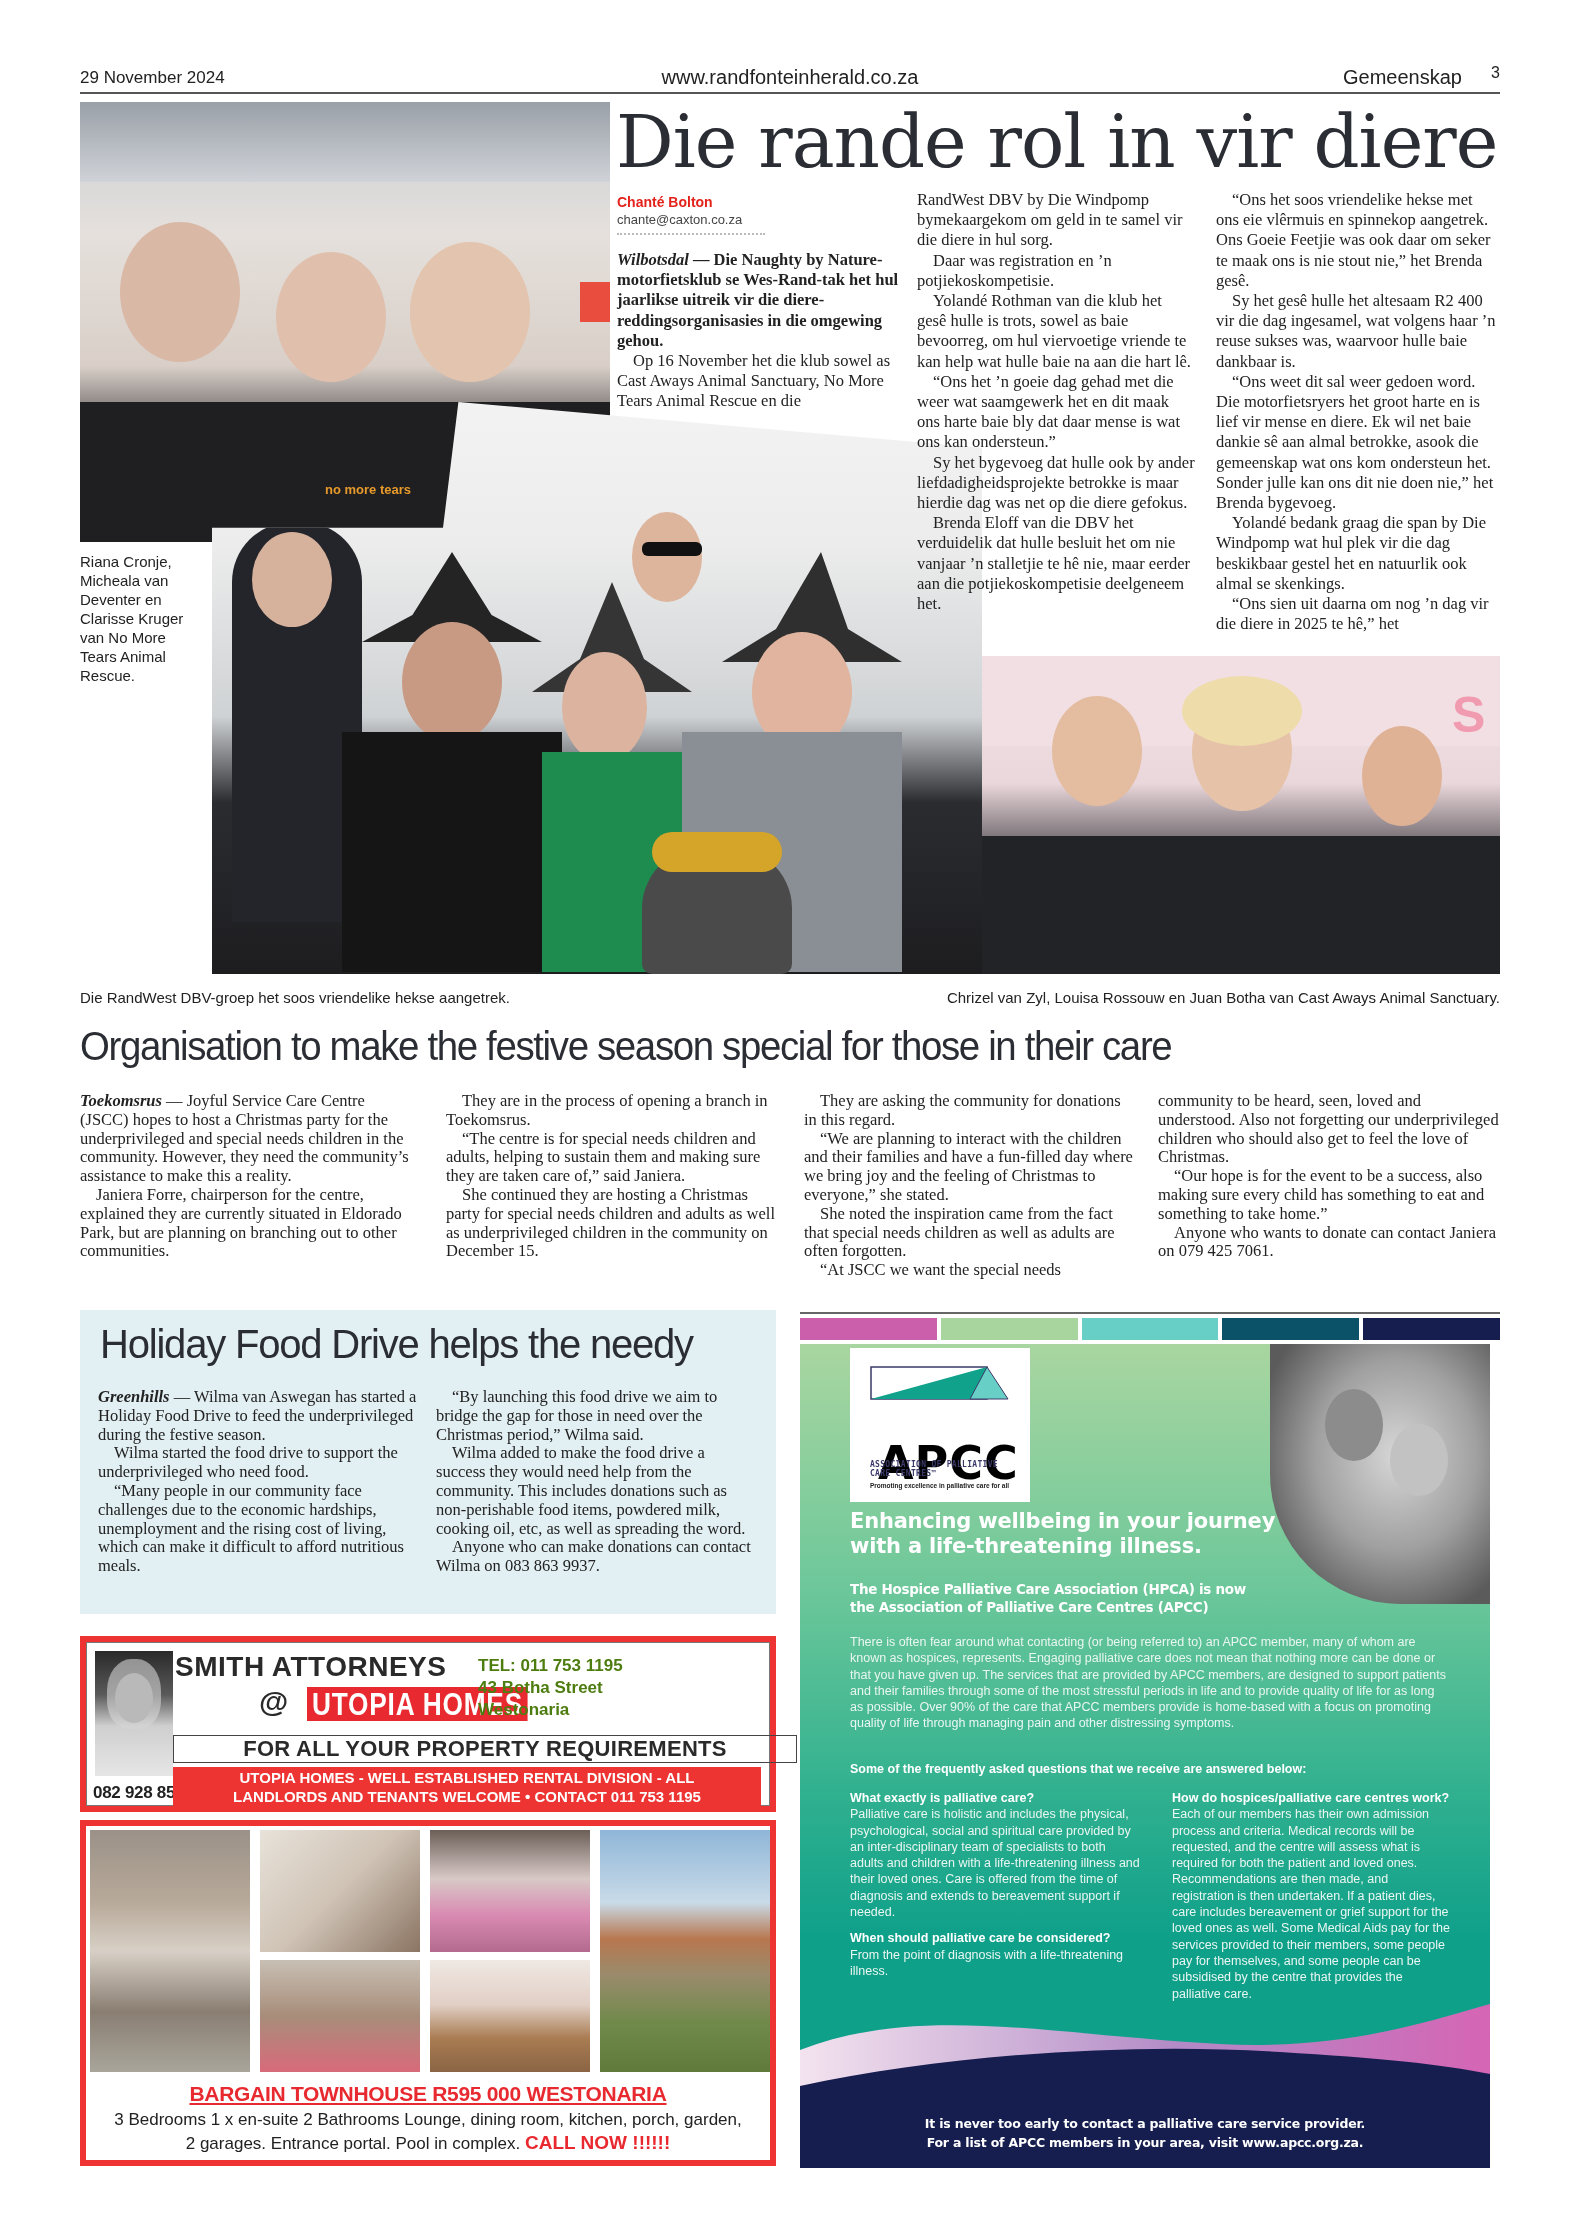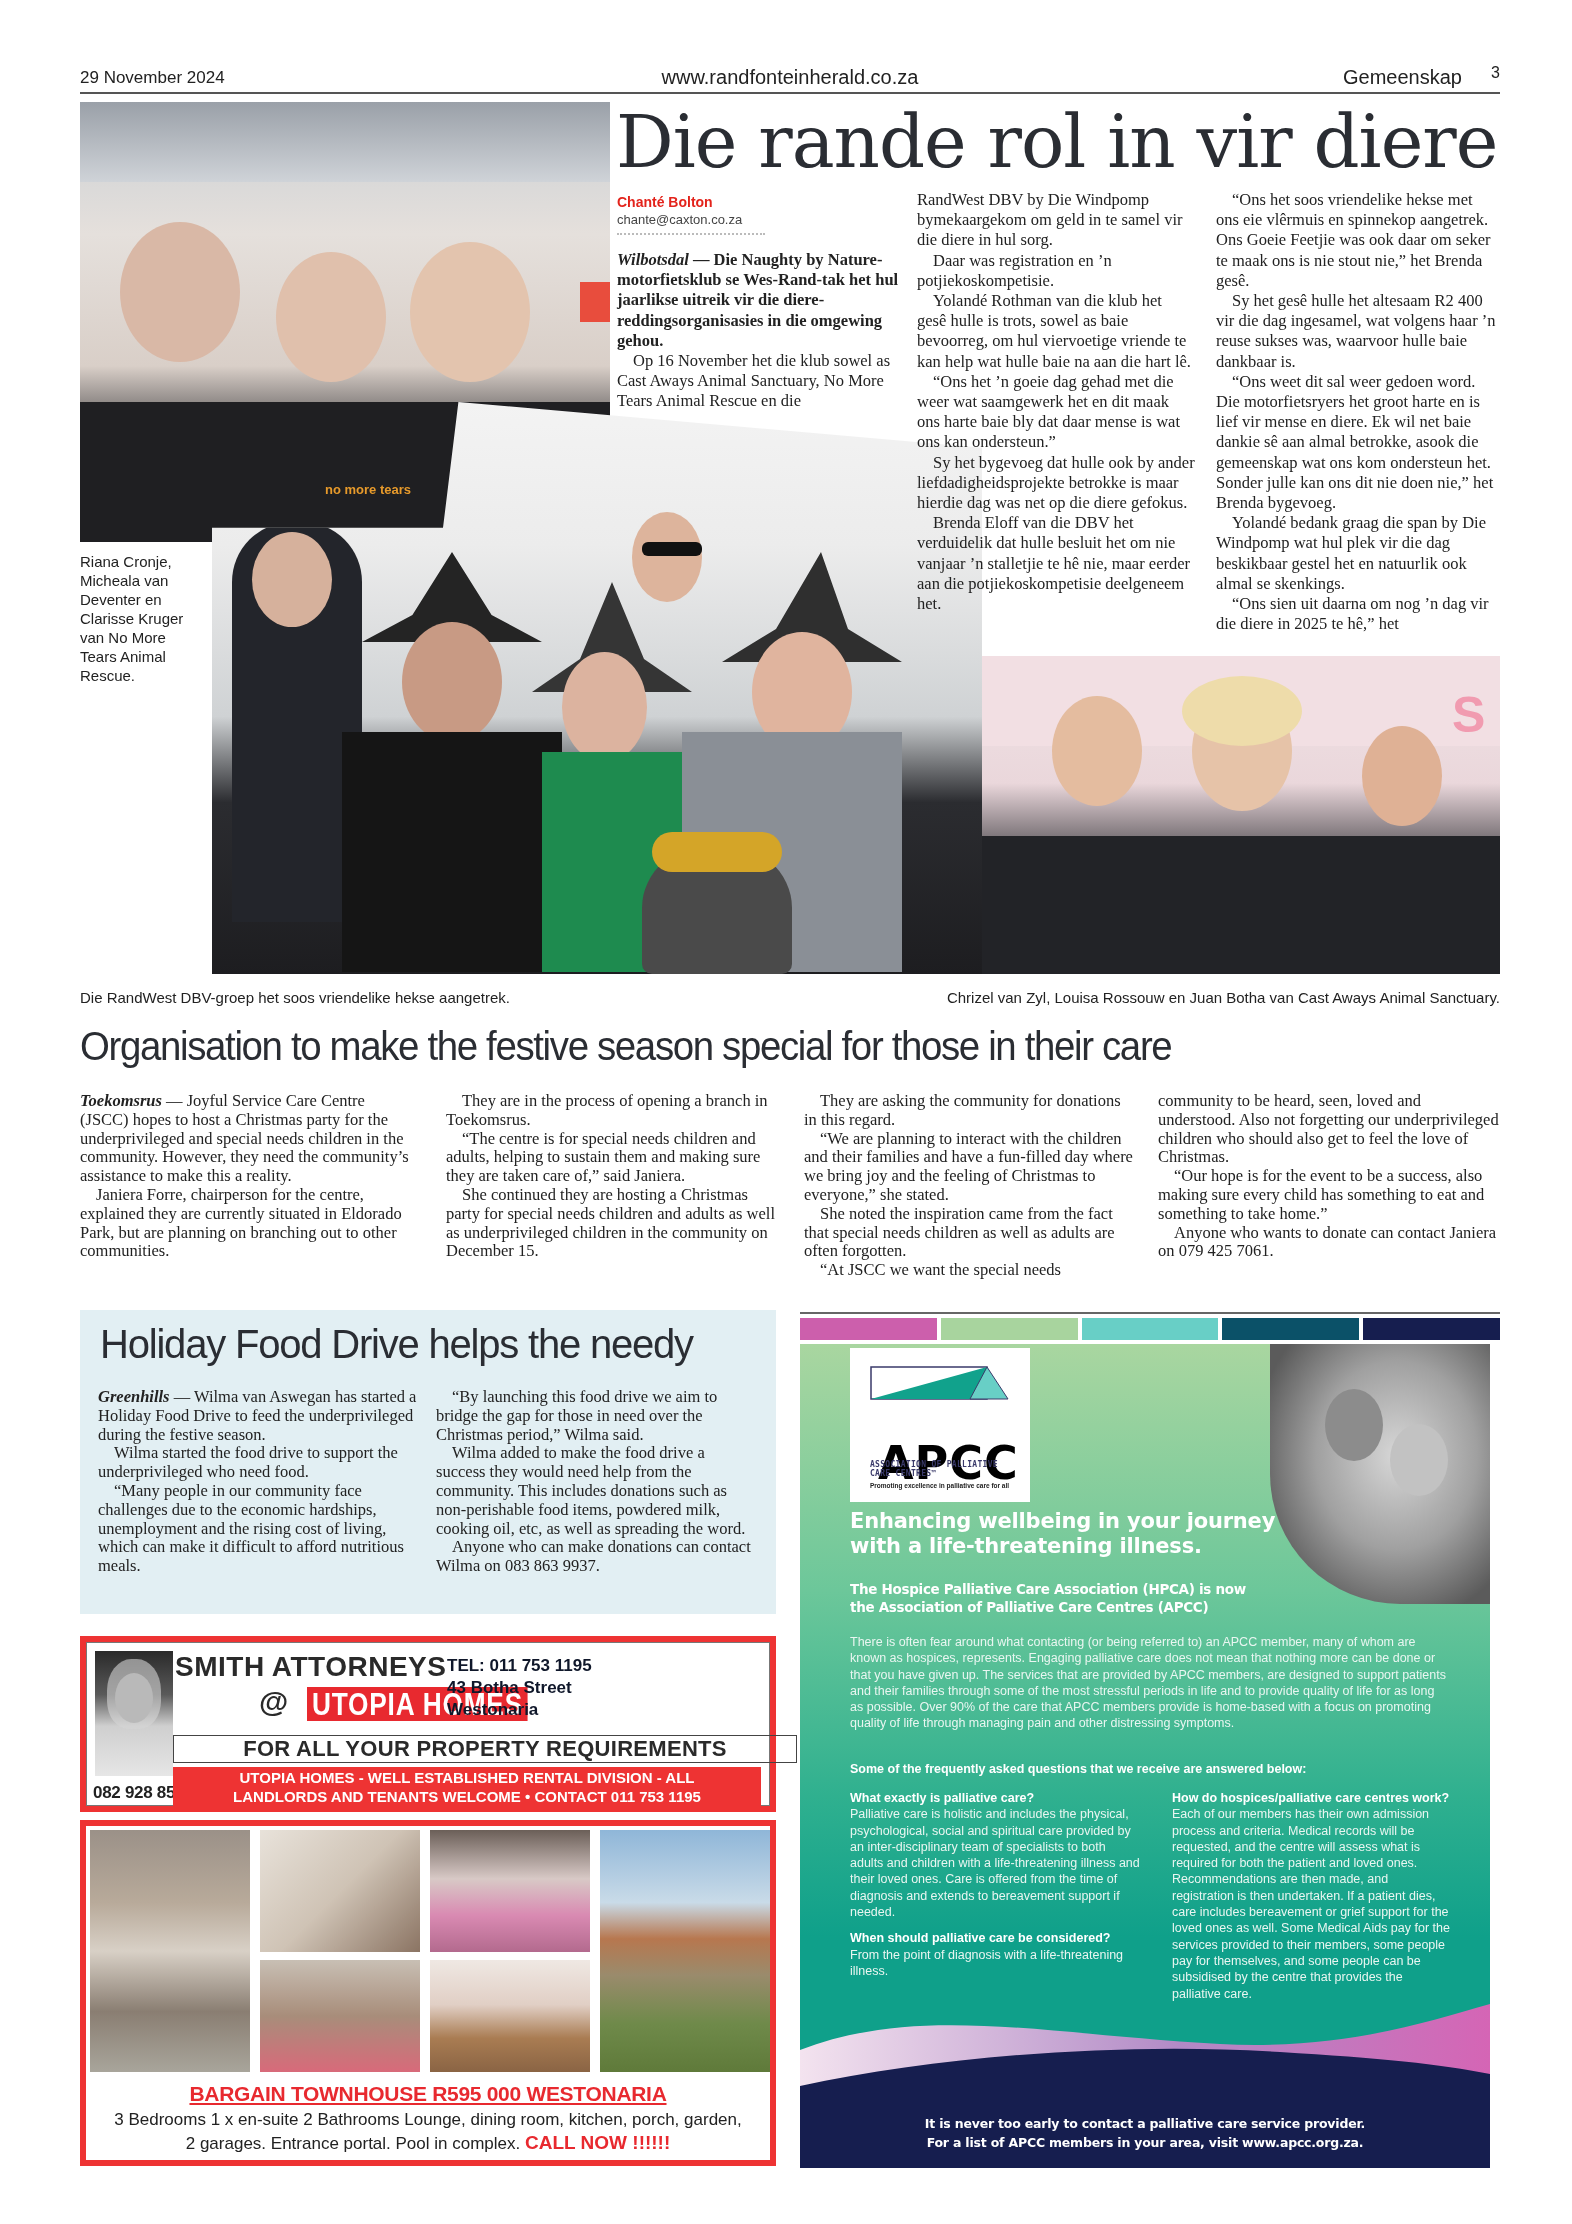--- a/index.html
+++ b/index.html
@@ -51,21 +51,21 @@
   
   .smith-ad { position: absolute; left: 80px; top: 1636px; width: 696px; height: 176px; background: #ee3333; padding: 6px; }
   .smith-inner { position: relative; width: 100%; height: 100%; background: #fff; border: 1px solid #777; }
   .smith-photo { position: absolute; left: 8px; top: 8px; width: 78px; height: 125px; background: linear-gradient(180deg,#2a2a2a 0%,#5a5a5a 35%,#cfcfcf 60%,#e6e6e6 100%); }
   .smith-photo .face { position: absolute; left: 20px; top: 22px; width: 38px; height: 50px; border-radius: 50%; background: #b9b9b9; }
   .smith-photo .hair { position: absolute; left: 12px; top: 8px; width: 54px; height: 70px; border-radius: 45% 45% 40% 40%; background: #d5d5d5; opacity: 0.6; }
   .smith-cell { position: absolute; left: 6px; top: 140px; font: bold 17px "Liberation Sans", sans-serif; color: #222; letter-spacing: -0.3px; }
   .smith-name { position: absolute; left: 88px; top: 8px; font: bold 28px "Liberation Sans", sans-serif; color: #2a2a2a; letter-spacing: 0.5px; }
   .smith-at { position: absolute; left: 172px; top: 42px; font: bold 30px "Liberation Sans", sans-serif; color: #2a2a2a; }
   .utopia { position: absolute; left: 220px; top: 44px; padding: 0 6px; height: 34px; background: #e8292f; color: #fff; font: bold 32px "Liberation Sans", sans-serif; line-height: 34px; transform: scaleX(0.82); transform-origin: left; letter-spacing: 1px; }
-  .smith-contact { position: absolute; left: 360px; top: 12px; font: bold 17px "Liberation Sans", sans-serif; color: #0f172a; line-height: 22px; }
+  .smith-contact { position: absolute; left: 391px; top: 12px; font: bold 17px "Liberation Sans", sans-serif; color: #4d7c0f; line-height: 22px; }
   .smith-req { position: absolute; left: 86px; top: 92px; width: 624px; height: 28px; border: 1px solid #444; font: bold 22px "Liberation Sans", sans-serif; color: #2a2a2a; text-align: center; line-height: 26px; letter-spacing: 0.3px; }
   .smith-bar { position: absolute; left: 86px; top: 124px; width: 588px; height: 40px; background: #ee3333; color: #fff; font: bold 15px "Liberation Sans", sans-serif; text-align: center; line-height: 19px; padding-top: 1px; transform-origin: center; }
 
   
   .town-ad { position: absolute; left: 80px; top: 1820px; width: 696px; height: 346px; background: #ee3333; padding: 6px; }
   .town-inner { position: relative; width: 100%; height: 100%; background: #fff; }
   .town-photo { position: absolute; }
   .town-title { position: absolute; left: 0; right: 0; top: 256px; text-align: center; font: bold 21px "Liberation Sans", sans-serif; color: #e8292f; text-decoration: underline; letter-spacing: -0.3px; }
   .town-desc { position: absolute; left: 8px; right: 8px; top: 282px; text-align: center; font: 17px "Liberation Sans", sans-serif; color: #222; line-height: 24px; }
   .town-cta { font: bold 19px "Liberation Sans", sans-serif; color: #e8292f; }

